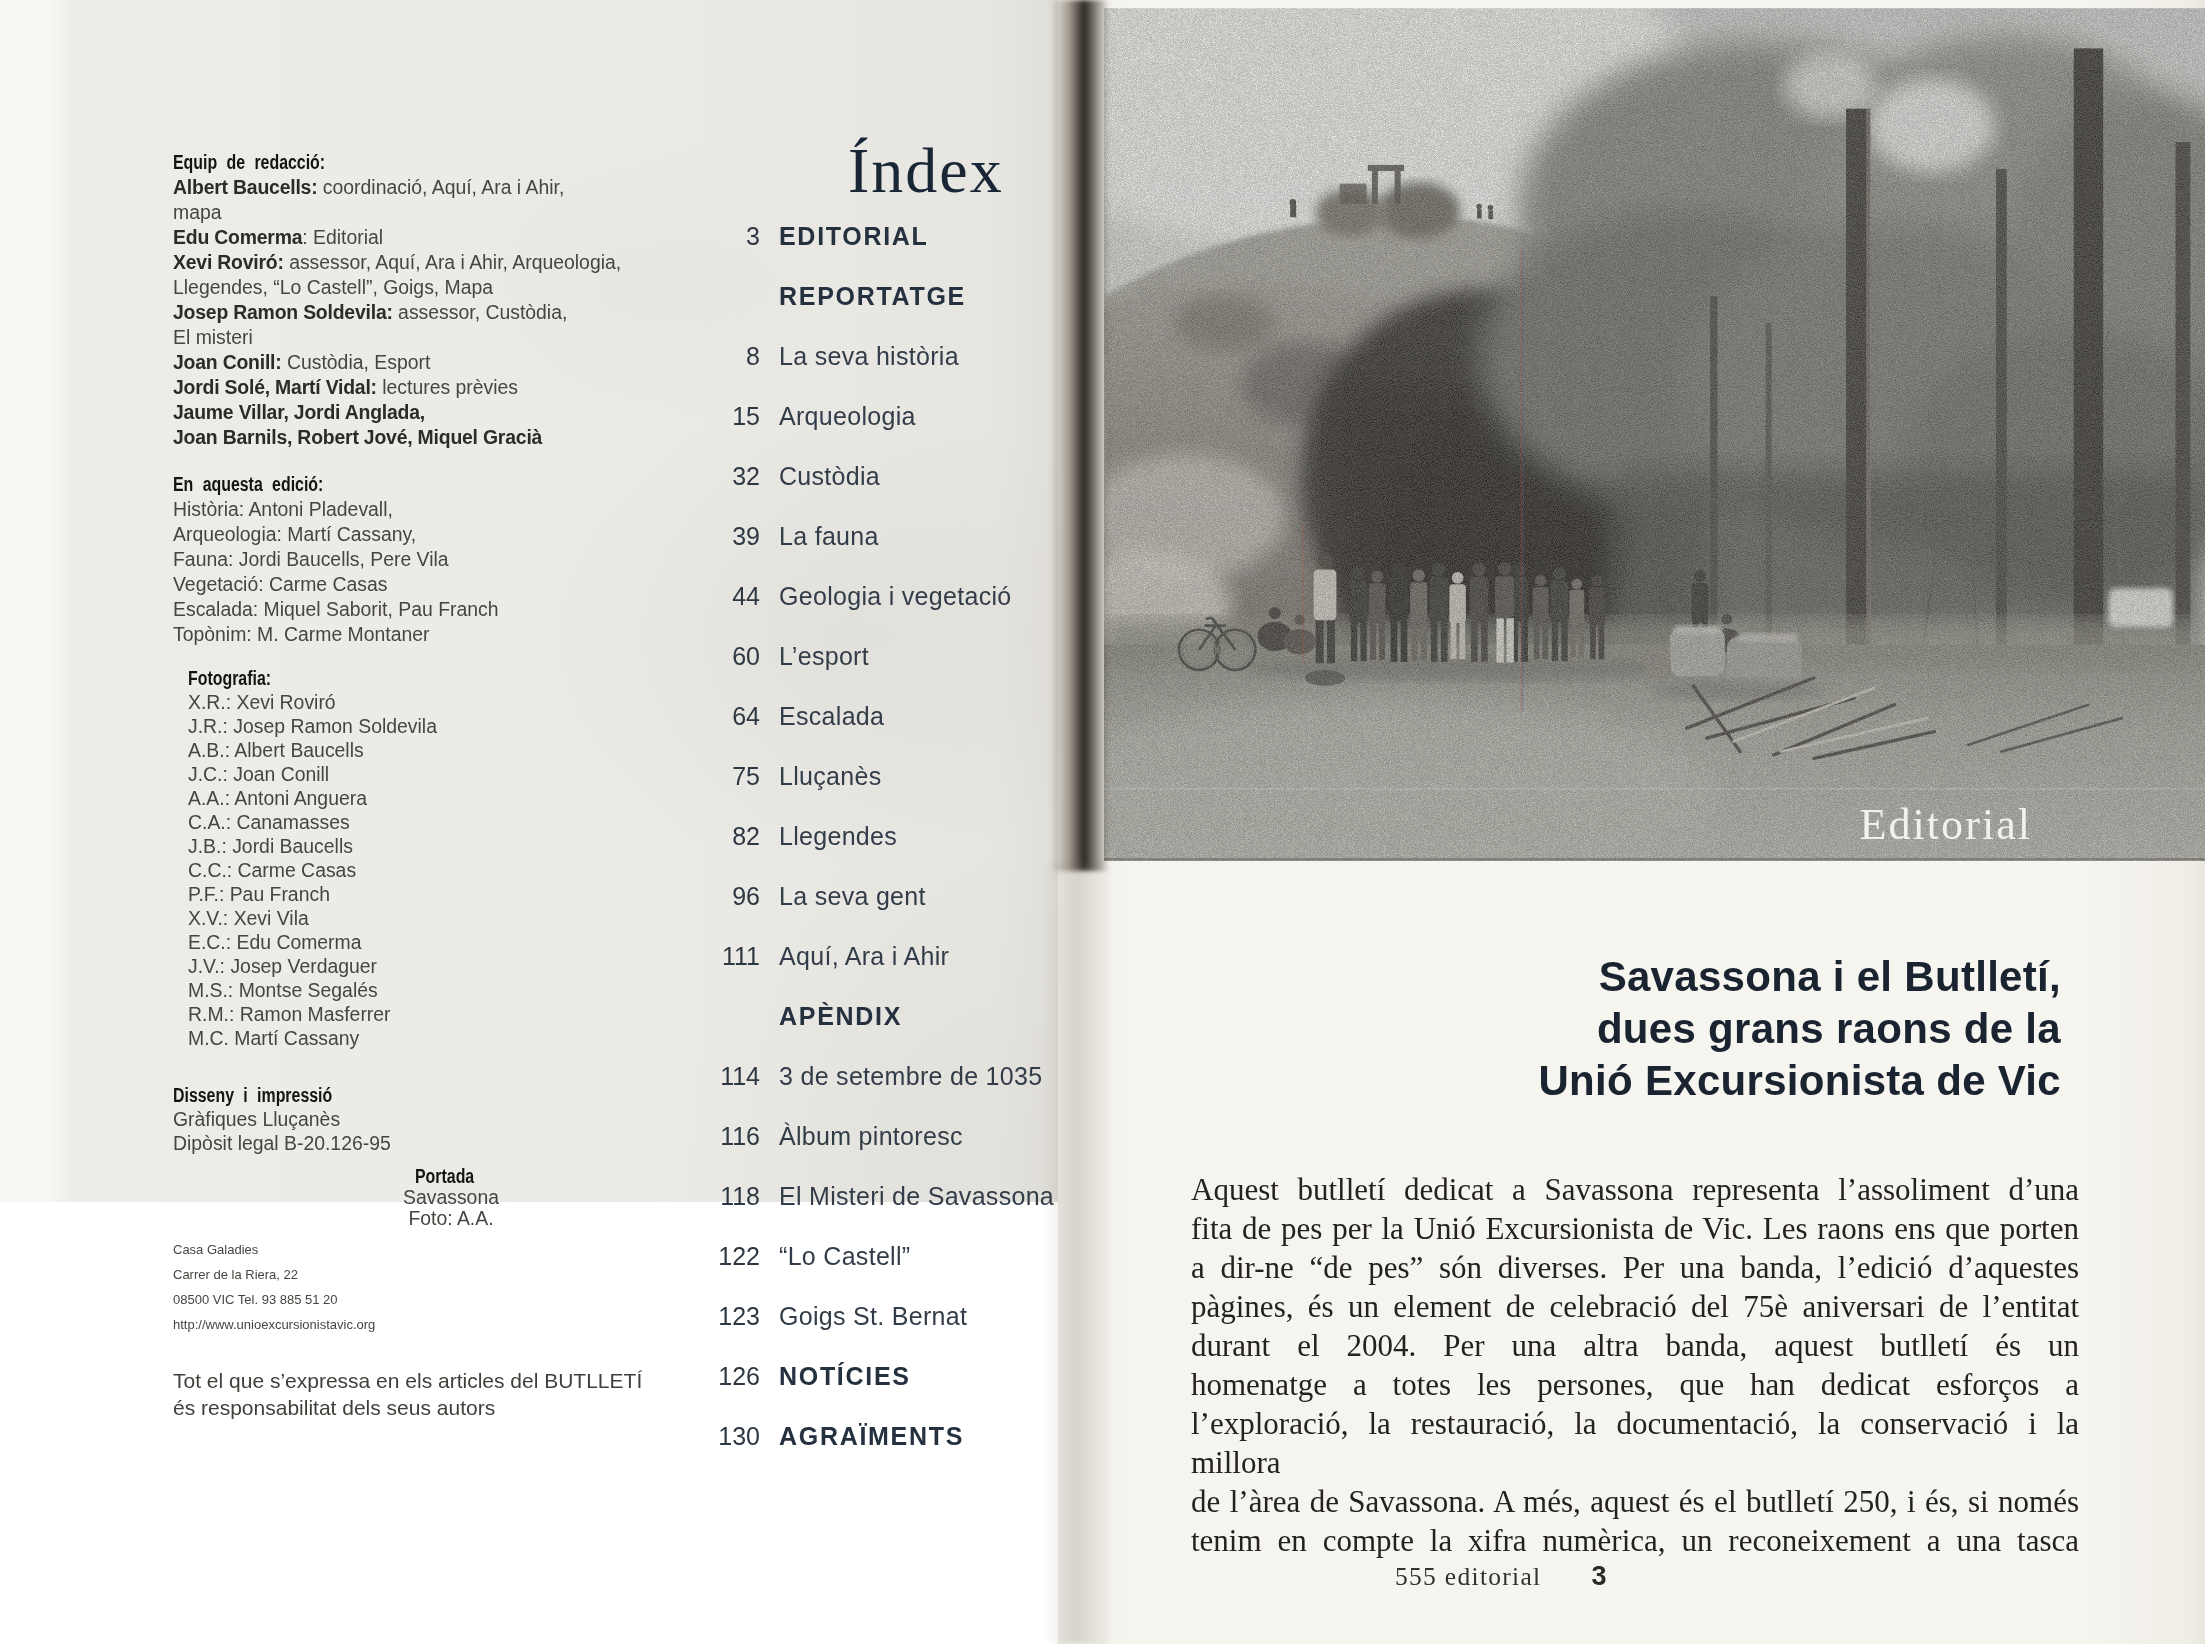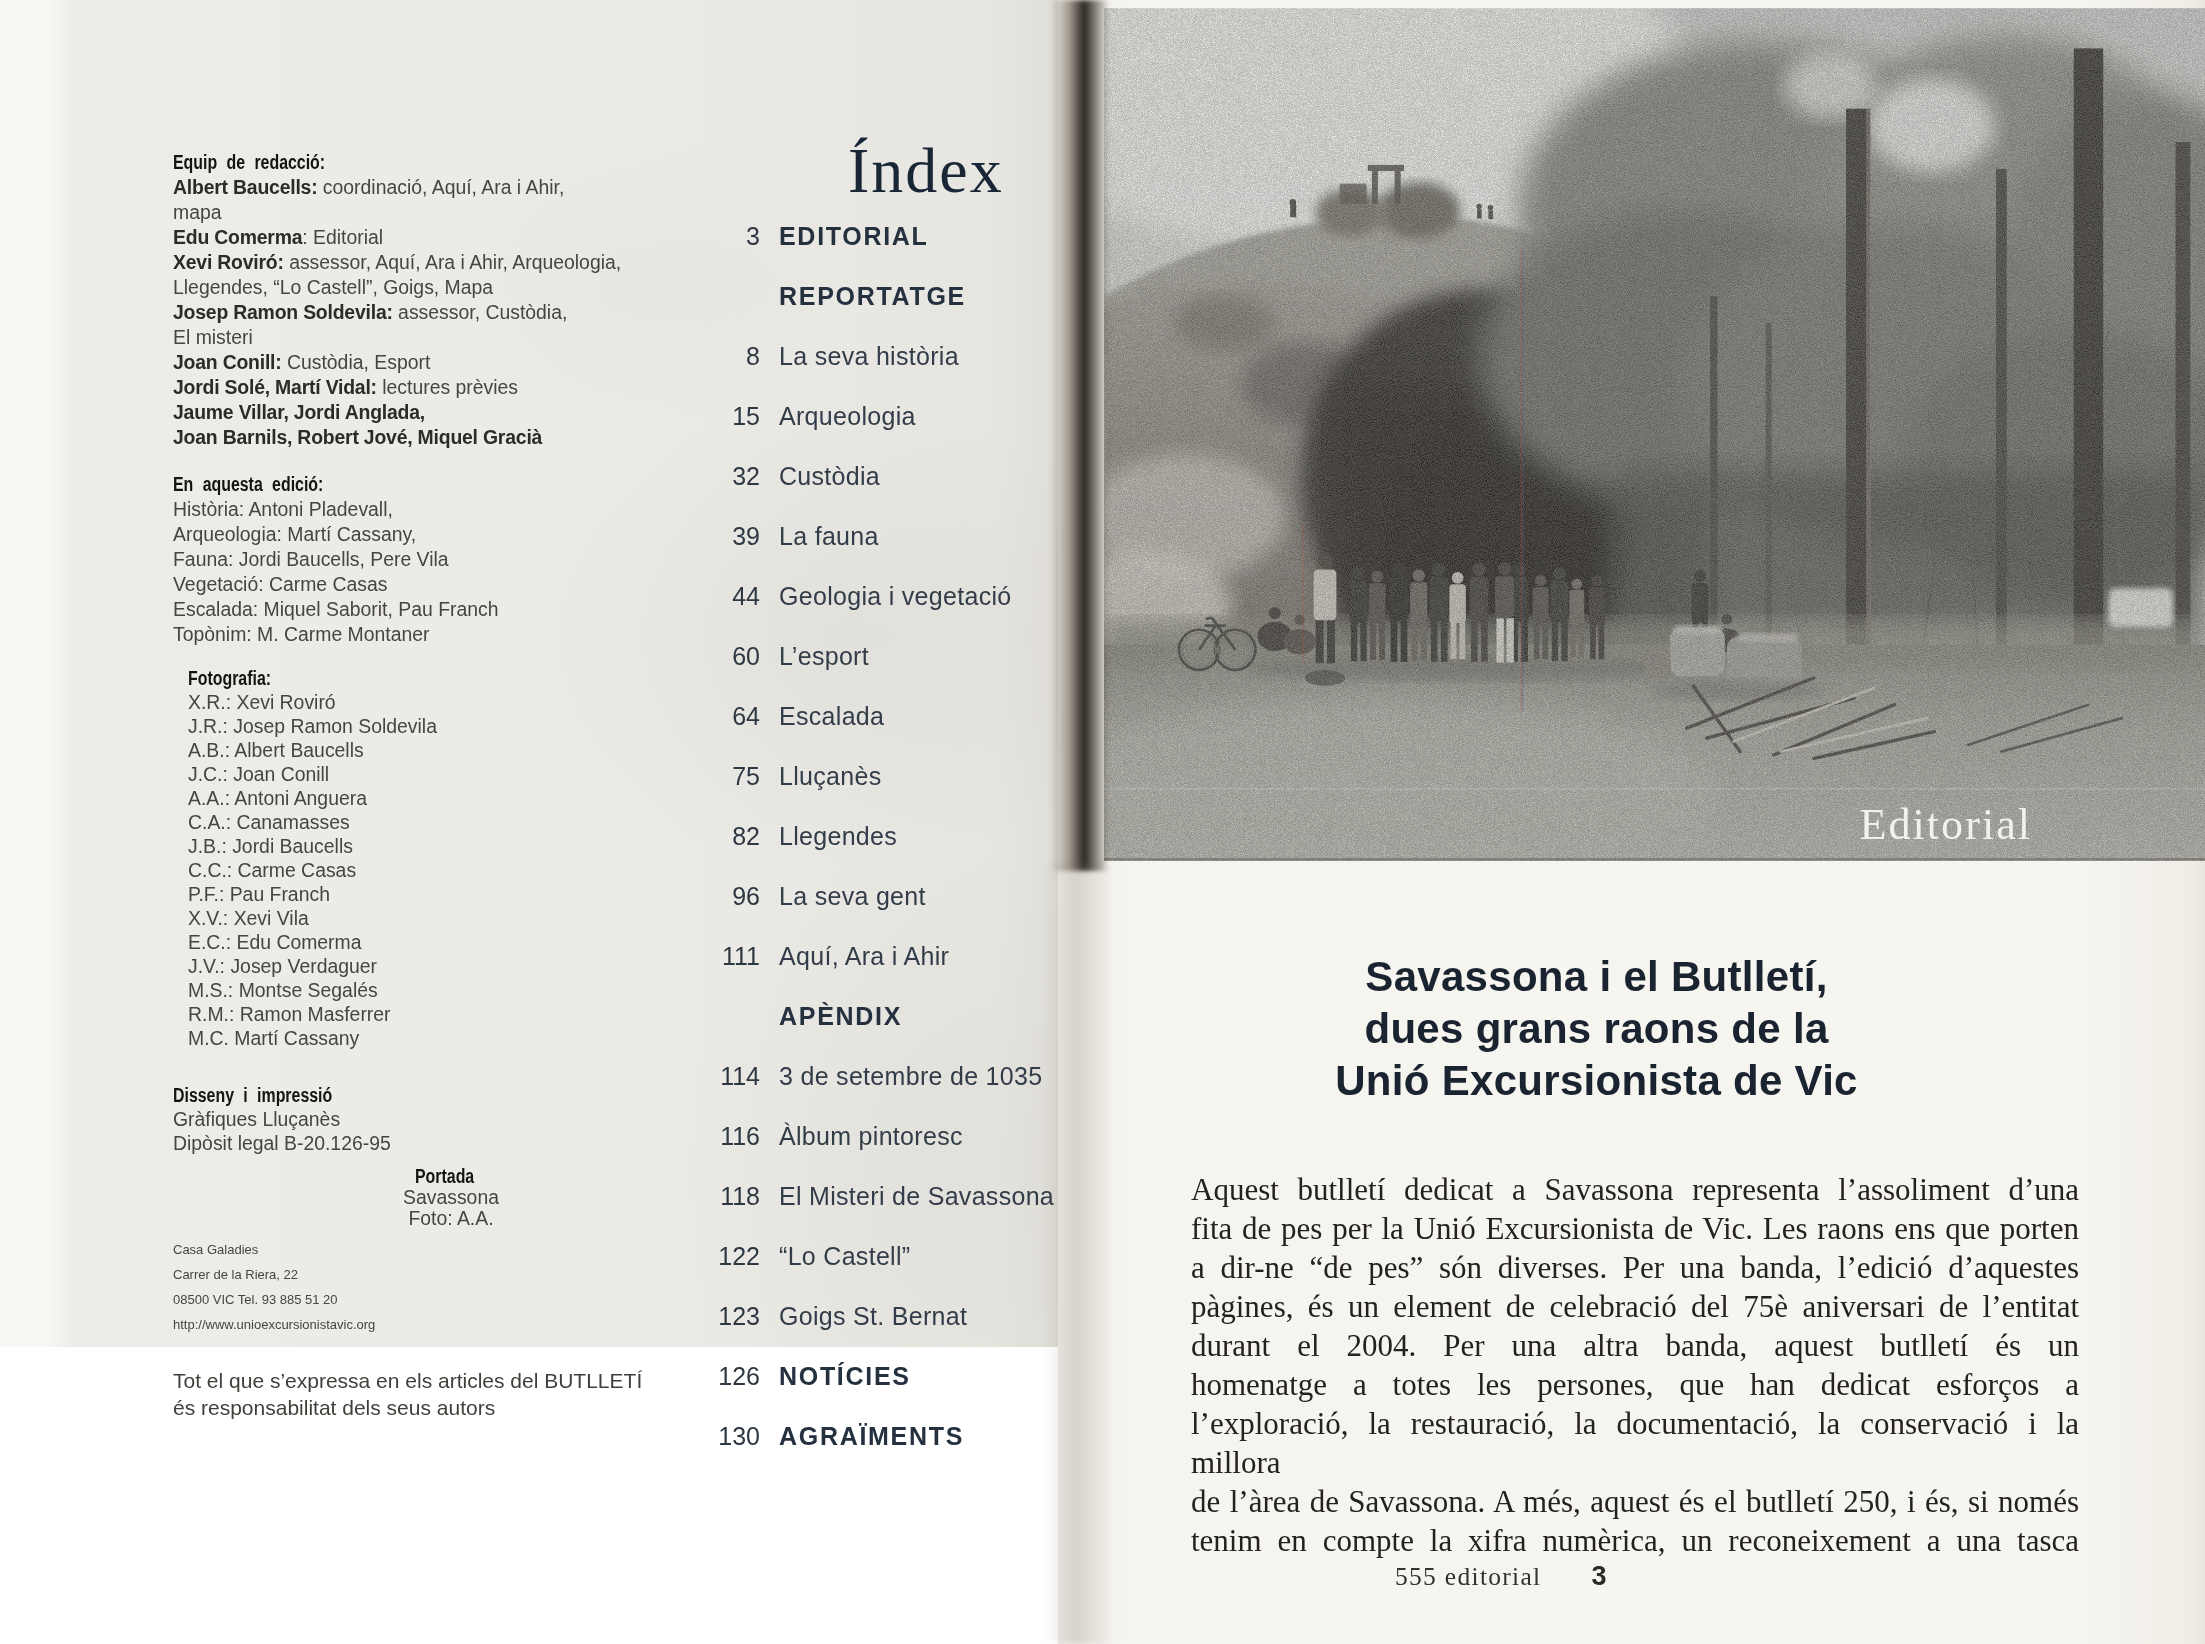--- a/index.html
+++ b/index.html
@@ -1,20 +1,20 @@
 <!DOCTYPE html>
 <html style="font-size:10.7px"><head>
 <meta charset="utf-8">
 <style>
   html,body{margin:0;padding:0;background:#ffffff;}
   #stage{position:relative;width:2205px;height:1645px;overflow:hidden;
          font-family:"Liberation Sans","DejaVu Sans",sans-serif;background:#fff;}
 
   
-  .page-left{position:absolute;left:0;top:0;width:1058px;height:1347px;
+  .page-left{position:absolute;left:0;top:0;width:1058px;height:1202px;
     background:
       radial-gradient(469px 335px at 837px 636px, rgba(165,162,150,.10), transparent 70%),
       radial-gradient(348px 482px at 924px 1172px, rgba(165,162,150,.08), transparent 70%),
       radial-gradient(281px 214px at 636px 281px, rgba(170,167,156,.06), transparent 70%),
       linear-gradient(90deg,#f8f7f4 0px,#f8f7f4 47px,#edecE8 74px,#ebeae6 60%,#e6e5e0 92%,#ddDbd4 100%); padding-left: 24px;}
   .page-right{position:absolute;left:1058px;top:0;width:1147px;height:1645px;
     background:linear-gradient(90deg,#efede7 0%,#f6f4ef 6%,#f7f5f0 88%,#efede6 99%,#e8e5dd 100%);}
   .gutter-dark{position:absolute;left:1050px;top:0;width:59px;height:871px;filter:blur(2px);
     background:linear-gradient(90deg,rgba(88,74,58,0) 0%,rgba(70,56,40,.45) 32%,rgba(26,21,15,.92) 58%,rgba(40,32,24,.35) 85%,rgba(40,32,24,0) 100%);}
   .gutter-light{position:absolute;left:1045px;top:864px;width:64px;height:780px;filter:blur(3.3px);
@@ -38,21 +38,21 @@
   .index-title{position:absolute;left:808px;top:134px;
     font-family:"Liberation Serif","DejaVu Serif",serif;font-weight:400;
     font-size:64px;color:#182636;letter-spacing:2px;margin-left:40px;}
   .index-list{position:absolute;left:690px;top:206px;width:375px;}
   .idx-row{height:60px;display:flex;align-items:center;color:#333d49;}
   .idx-num{width:70px;text-align:right;font-size:25px;color:#2e3843;}
   .idx-label{margin-left:19px;font-size:25px;letter-spacing:0.3px;white-space:nowrap;}
   .idx-row.section .idx-label{font-weight:700;letter-spacing:1.7px;color:#25313f;}
 
   
-  .article-title{position:absolute;left:1132px;top:951px;width:929px;text-align:center;
+  .article-title{position:absolute;left:1132px;top:951px;width:929px;text-align:right;
     font-weight:700;font-size:42px;line-height:52px;color:#1a2330;letter-spacing:0.3px;}
   .article-body{position:absolute;left:1147px;top:1170px;width:932px;
     font-family:"Liberation Serif","DejaVu Serif",serif;font-size:31px;line-height:39px;color:#24221e;}
   .body-line{text-align:justify;text-align-last:justify;white-space:normal;margin-left:44px;}
   .page-footer{position:absolute;left:1395px;top:1561px;display:flex;align-items:baseline;gap:50px;}
   .footer-label{font-family:"Liberation Serif","DejaVu Serif",serif;font-size:25.5px;color:#33322e;letter-spacing:1.3px;}
   .footer-num{font-size:27px;font-weight:700;color:#2a2926;}
 
   
   .photo{position:absolute;left:1104px;top:8px;width:1101px;height:853px;}

